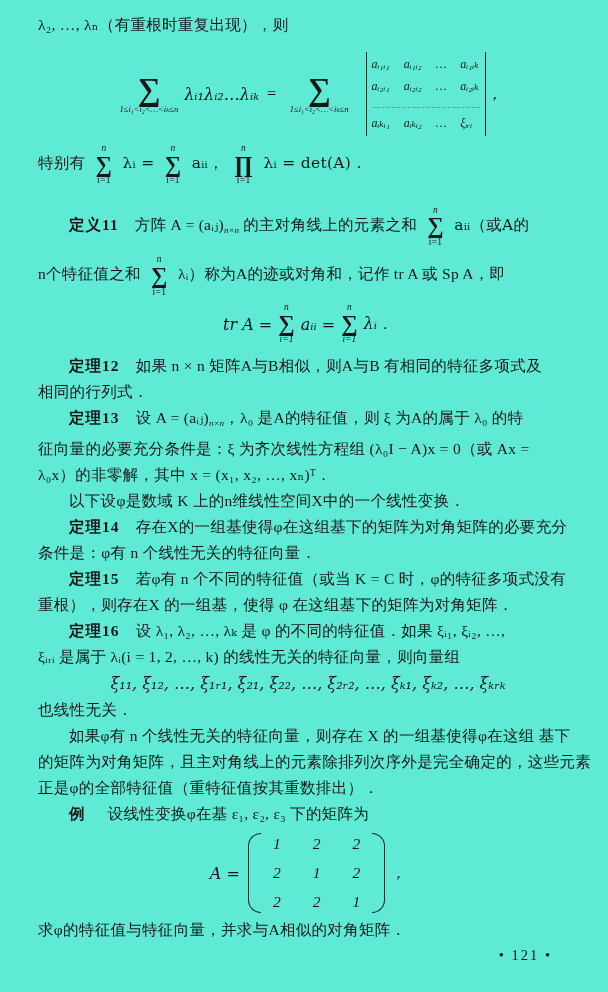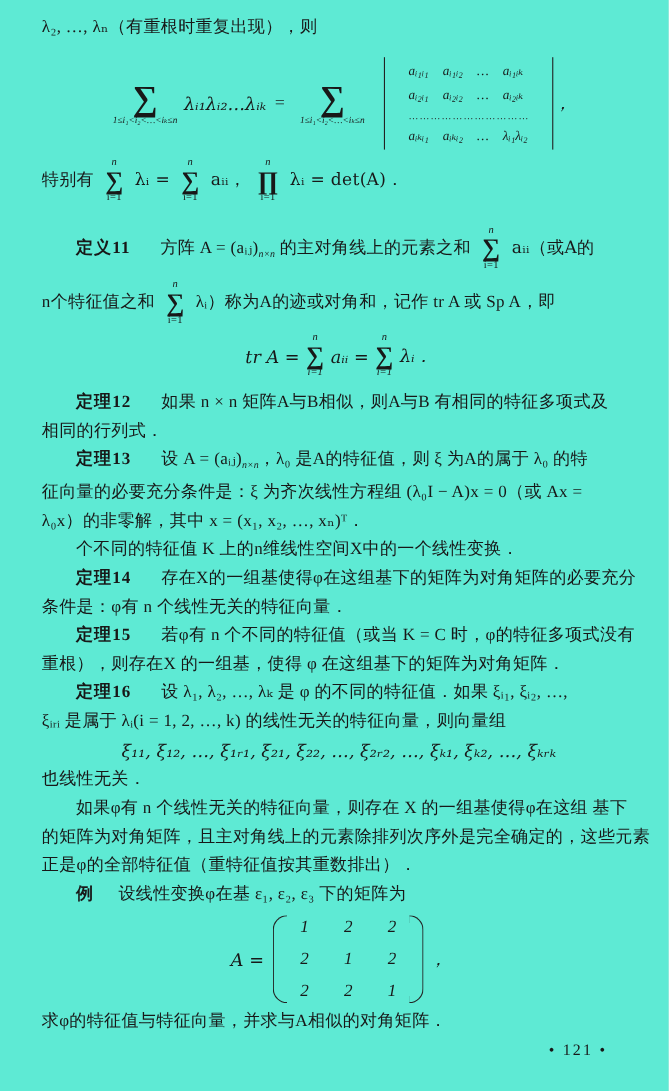--- a/index.html
+++ b/index.html
@@ -8,39 +8,39 @@
     width:608px;height:992px;
     background:#5eead4;
     box-sizing:border-box;
     padding:12px 30px 0 38px;
     font-family:"Liberation Serif","DejaVu Serif",serif;
     color:#181818;
     overflow:hidden;
   }
   .line{font-size:15.5px;line-height:26px;letter-spacing:.3px;white-space:nowrap}
   .ind{padding-left:31px}
-  .lbl{font-weight:700;margin-right:23px;letter-spacing:1px}
+  .lbl{font-weight:700;margin-right:12px;letter-spacing:1px}
   .lbl.ex{margin-right:18px}
   .m{font-family:"DejaVu Serif",serif}
   .sub{font-size:9px;font-style:italic;vertical-align:-3px;letter-spacing:0}
   
   .bigop{display:inline-flex;flex-direction:column;align-items:center;vertical-align:middle;margin:0 6px;line-height:1}
   .bigop .top{font-size:9.5px;font-style:italic;margin-bottom:1px}
   .bigop .op{font-size:23px;font-weight:600;line-height:.9;font-style:normal}
   .bigop .bot{font-size:9.5px;margin-top:1px;white-space:nowrap}
   .bigop.lg .op{font-size:32px}
   .bigop.lg .bot{font-size:8.5px}
   
   .formula{display:flex;align-items:center;justify-content:center;font-style:italic;white-space:nowrap}
   .f1{margin:14px 0 6px}
   .eq{margin:0 7px}
   
   .det{display:grid;grid-template-columns:repeat(4,auto);column-gap:11px;row-gap:7px;
        border-left:1.6px solid #222;border-right:1.6px solid #222;
-       padding:5px 21px;font-size:12px;margin-left:12px;align-items:center}
+       padding:5px 4px;font-size:12px;margin-left:12px;align-items:center}
   .det .c{white-space:nowrap}
   .det .dots{grid-column:1/-1;font-size:9px;letter-spacing:1px;line-height:8px;font-style:normal;color:#222}
   .tall{margin-top:8px}
   .teq{margin:4px 0 6px;height:46px}
   
   .matf{margin:5px 0 3px}
   .mat{display:grid;grid-template-columns:repeat(3,auto);column-gap:32px;row-gap:11px;
        font-size:15.5px;padding:3px 12px;text-align:center}
   .paren{width:12px;align-self:stretch;border:1.8px solid #222;margin:1px 0}
   .paren.l{border-right:none;border-radius:14px 0 0 14px}
@@ -75,21 +75,21 @@
       <span class="c">…</span>
       <span class="c">aᵢ₁ᵢₖ</span>
       <span class="c">aᵢ₂ᵢ₁</span>
       <span class="c">aᵢ₂ᵢ₂</span>
       <span class="c">…</span>
       <span class="c">aᵢ₂ᵢₖ</span>
       <span class="dots">……………………………</span>
       <span class="c">aᵢₖᵢ₁</span>
       <span class="c">aᵢₖᵢ₂</span>
       <span class="c">…</span>
-      <span class="c">λᵢ₁λᵢ₂</span>
+      <span class="c">ξᵢᵣᵢ</span>
     </span>
     <span>，</span>
   </div>
 
   <div class="line tall">
     <span>特别有</span>
     <span class="bigop">
       <span class="top">n</span>
       <span class="op">∑</span>
       <span class="bot">i=1</span>
@@ -162,21 +162,21 @@
     <span>设 A = (aᵢⱼ)</span><span class="sub">n×n</span><span>，λ₀ 是A的特征值，则 ξ 为A的属于 λ₀ 的特</span>
   </div>
   <div class="line">
     <span>征向量的必要充分条件是：ξ 为齐次线性方程组 (λ₀I − A)x = 0（或 Ax =</span>
   </div>
   <div class="line">
     <span>λ₀x）的非零解，其中 x = (x₁, x₂, …, xₙ)ᵀ．</span>
   </div>
 
   <div class="line ind">
-    <span>个不同的特征值 K 上的n维线性空间X中的一个线性变换．</span>
+    <span>以下设φ是数域 K 上的n维线性空间X中的一个线性变换．</span>
   </div>
 
   <div class="line ind">
     <b class="lbl">定理14</b>
     <span>存在X的一组基使得φ在这组基下的矩阵为对角矩阵的必要充分</span>
   </div>
   <div class="line">
     <span>条件是：φ有 n 个线性无关的特征向量．</span>
   </div>
 

